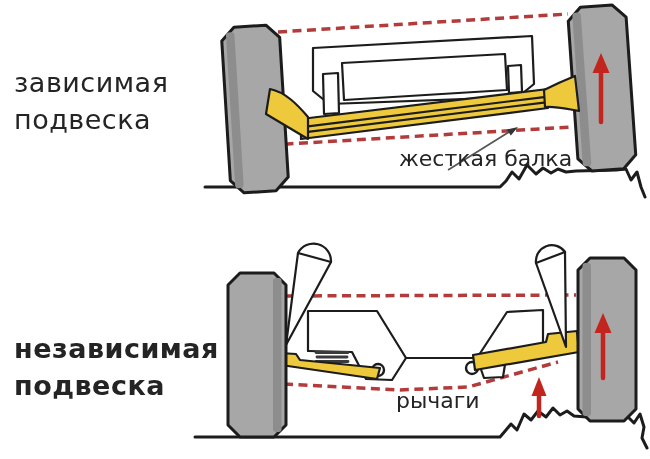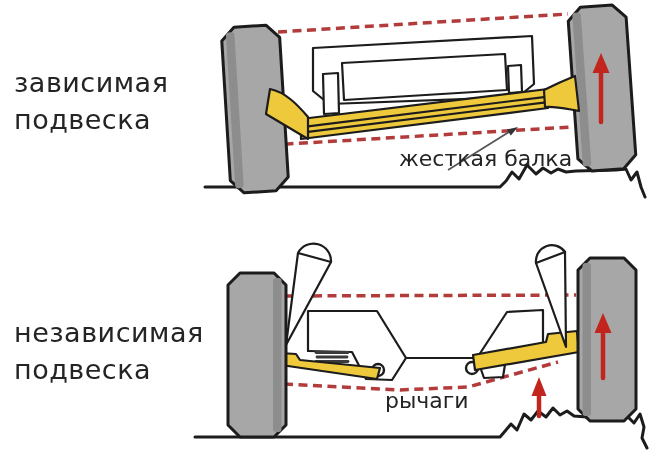--- a/index.html
+++ b/index.html
@@ -8,27 +8,27 @@
     background:var(--background,#fff);
     font-family:"DejaVu Sans",sans-serif;
     overflow:hidden;
   }
   .stage svg{position:absolute;left:0;top:0;}
   .side-label{
     position:absolute;left:14px;color:var(--text,#242424);
     font-size:27px;line-height:37px;letter-spacing:0.5px;white-space:nowrap;
   }
   .side-label.dependent{top:64px;}
-  .side-label.independent{top:314px;}
+  .side-label.independent{top:330px;font-weight:bold;}
   .callout{
     position:absolute;color:var(--text,#242424);
     font-size:22px;line-height:26px;white-space:nowrap;
   }
   .callout.beam{left:355px;top:146px;margin-left:44px;}
-  .callout.arms{left:385px;top:388px;}
+  .callout.arms{left:396px;top:388px;}
 
   
   .ln{fill:none;stroke:var(--outline,#1c1c1c);stroke-width:3;stroke-linecap:round;stroke-linejoin:round;}
   .dash{fill:none;stroke:var(--dash-red,#b23b3b);stroke-width:3.5;stroke-dasharray:9 5.5;stroke-linecap:butt;}
   .whitepart{fill:#ffffff;stroke:var(--outline,#1c1c1c);stroke-width:2.2;stroke-linejoin:round;}
   .whitefill{fill:#ffffff;stroke:none;}
   .edge{fill:none;stroke:var(--outline,#1c1c1c);stroke-width:2.2;stroke-linejoin:round;stroke-linecap:round;}
   .yellowpart{fill:var(--beam-yellow,#efc93c);stroke:var(--outline,#1c1c1c);stroke-width:2.2;stroke-linejoin:round;}
   .wheel{fill:var(--wheel-gray,#a7a7a7);stroke:var(--outline,#1c1c1c);stroke-width:3;stroke-linejoin:round;}
   .wheelshade{fill:var(--wheel-shade,#8d8d8d);stroke:none;}

